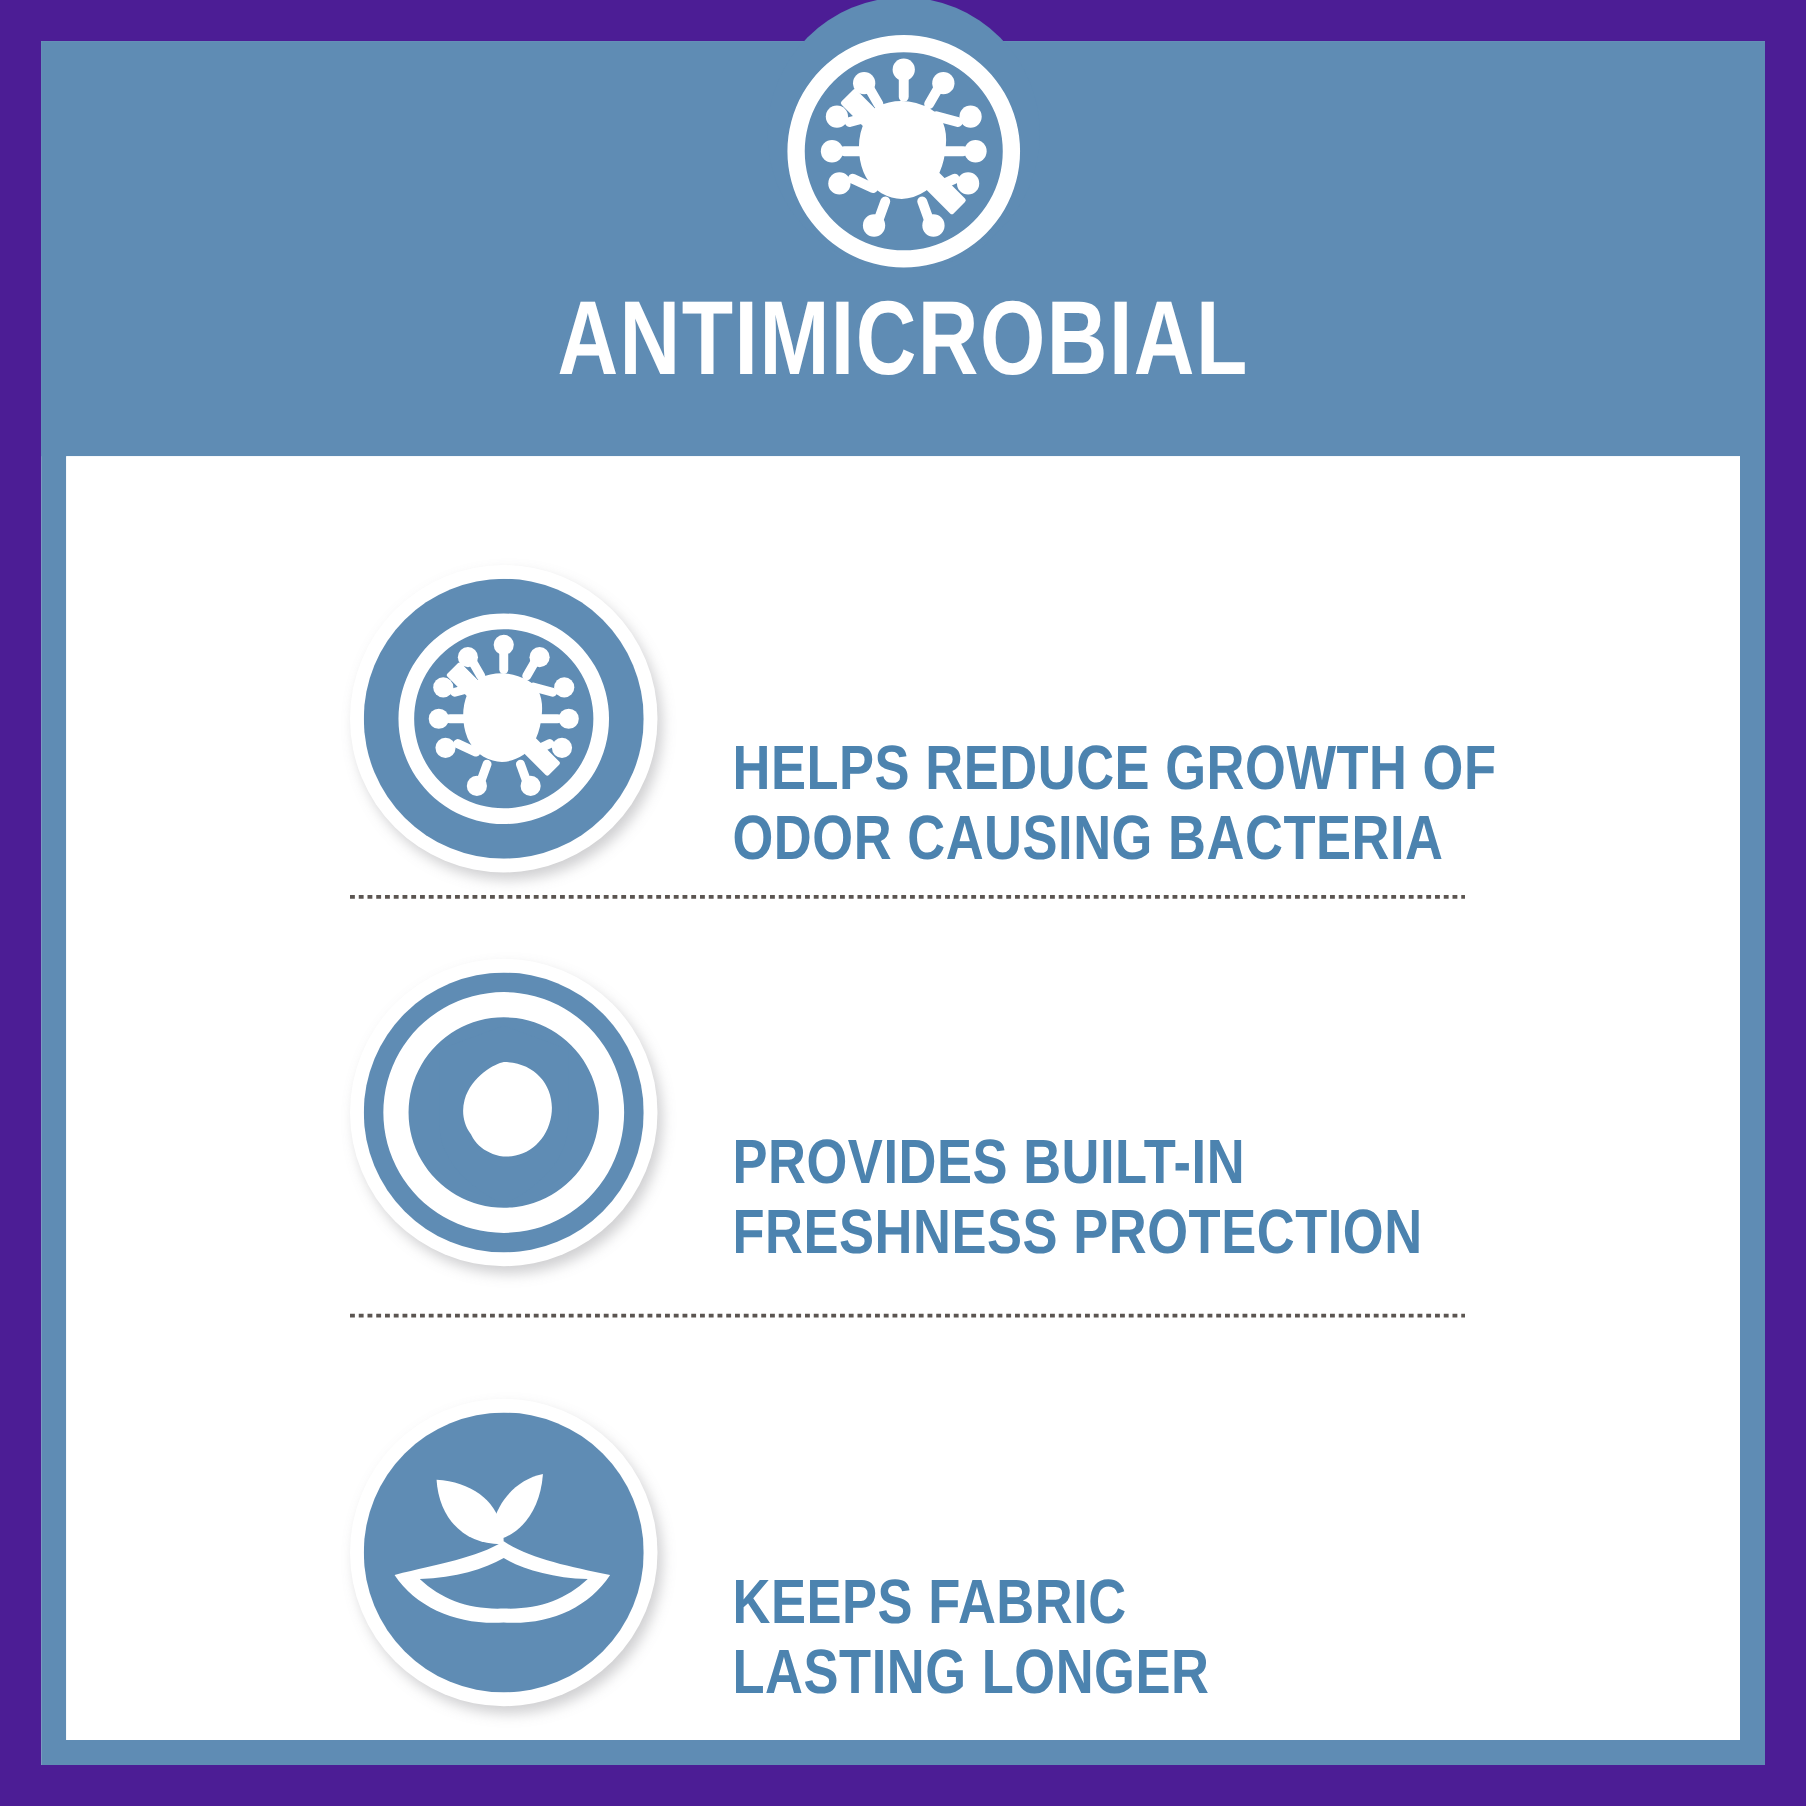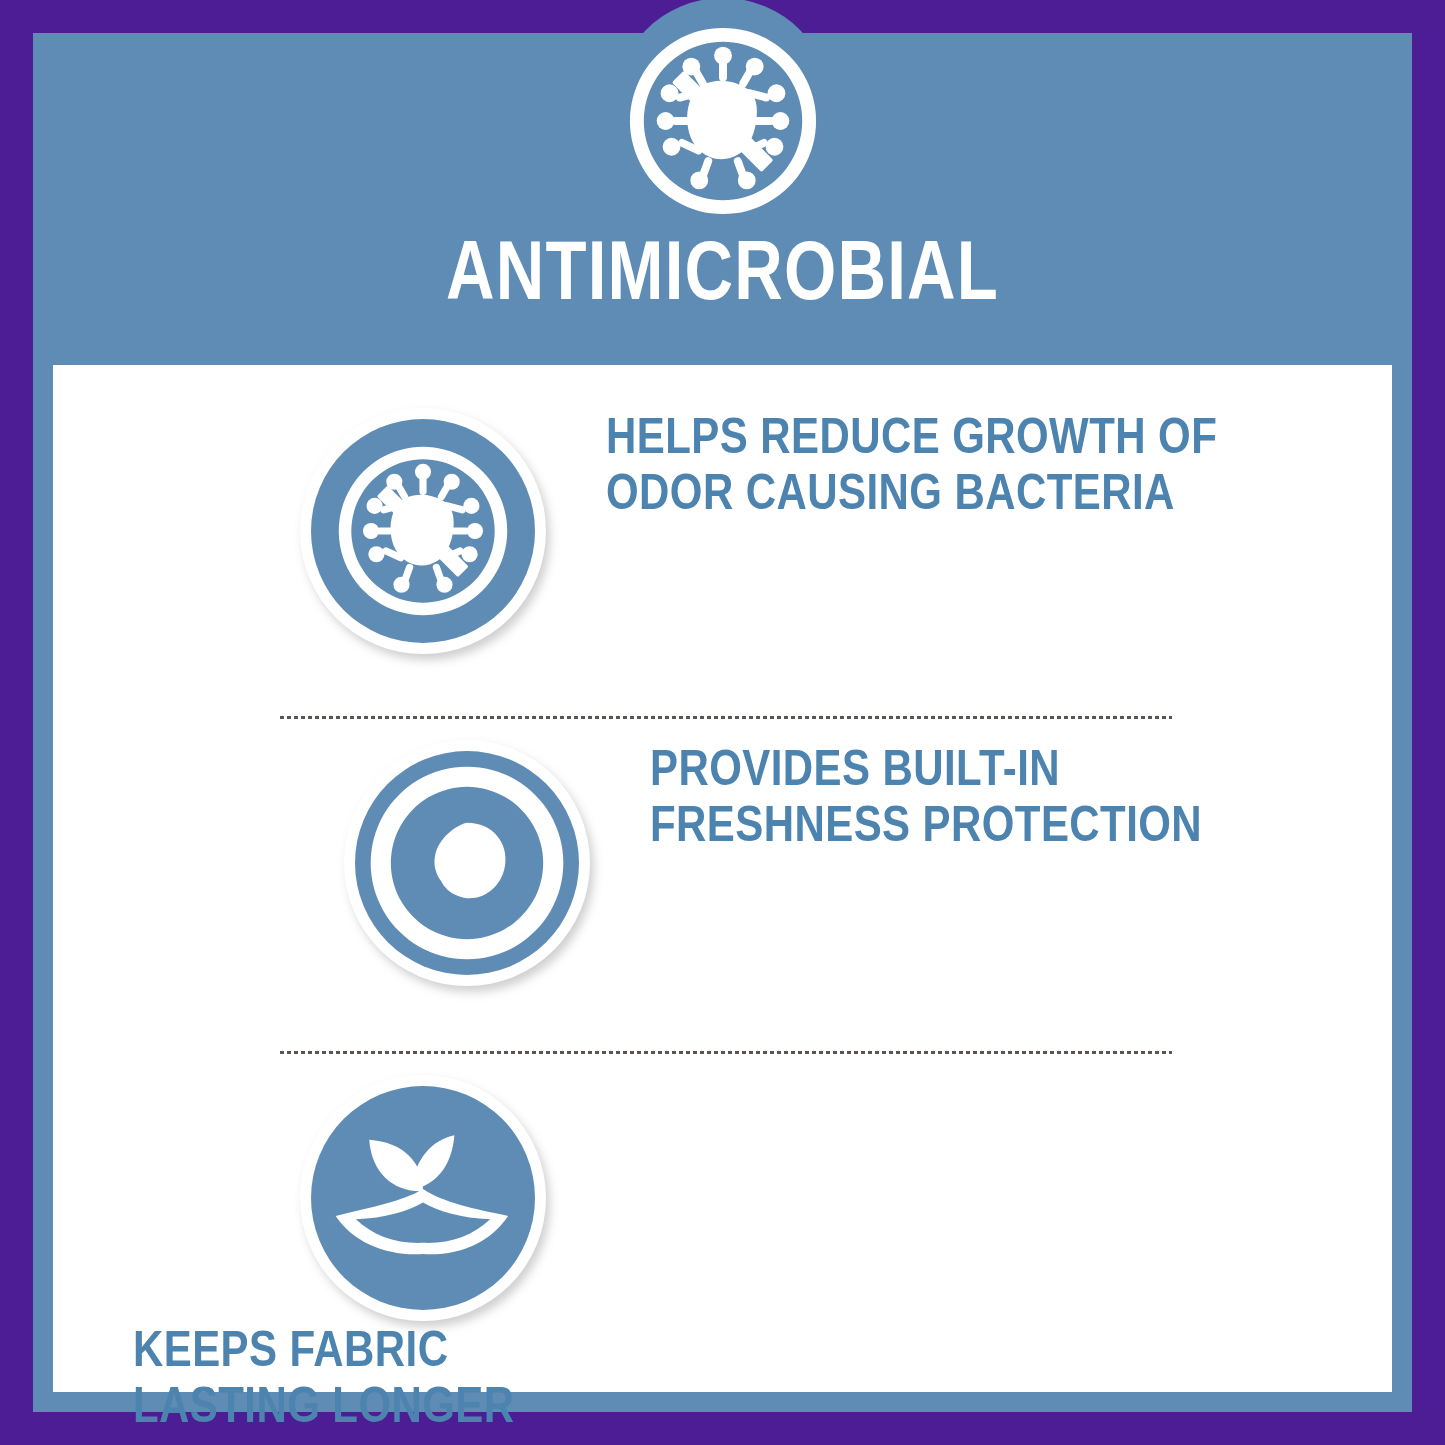--- a/index.html
+++ b/index.html
@@ -100,26 +100,25 @@
     top: 0;
     width: 1339px;
     height: 1027px;
   }
 
   .row {
     position: absolute;
     left: 0;
     width: 1300px;
     display: flex;
-    align-items: flex-start;
-    padding-left: 20px;
+    align-items: flex-end;
   }
   .row-0 { top: 43px;  height: 290px; }
-  .row-1 { top: 375px; height: 290px; margin-left: 44px; }
-  .row-2 { top: 710px; height: 290px; flex-direction: column; }
+  .row-1 { top: 358px; height: 290px; }
+  .row-2 { top: 710px; height: 290px; }
 
   
   .badge {
     position: relative;
     margin-left: 227px;
     width: 246px;
     height: 246px;
     flex: 0 0 246px;
     border-radius: 50%;
     background: #ffffff;

